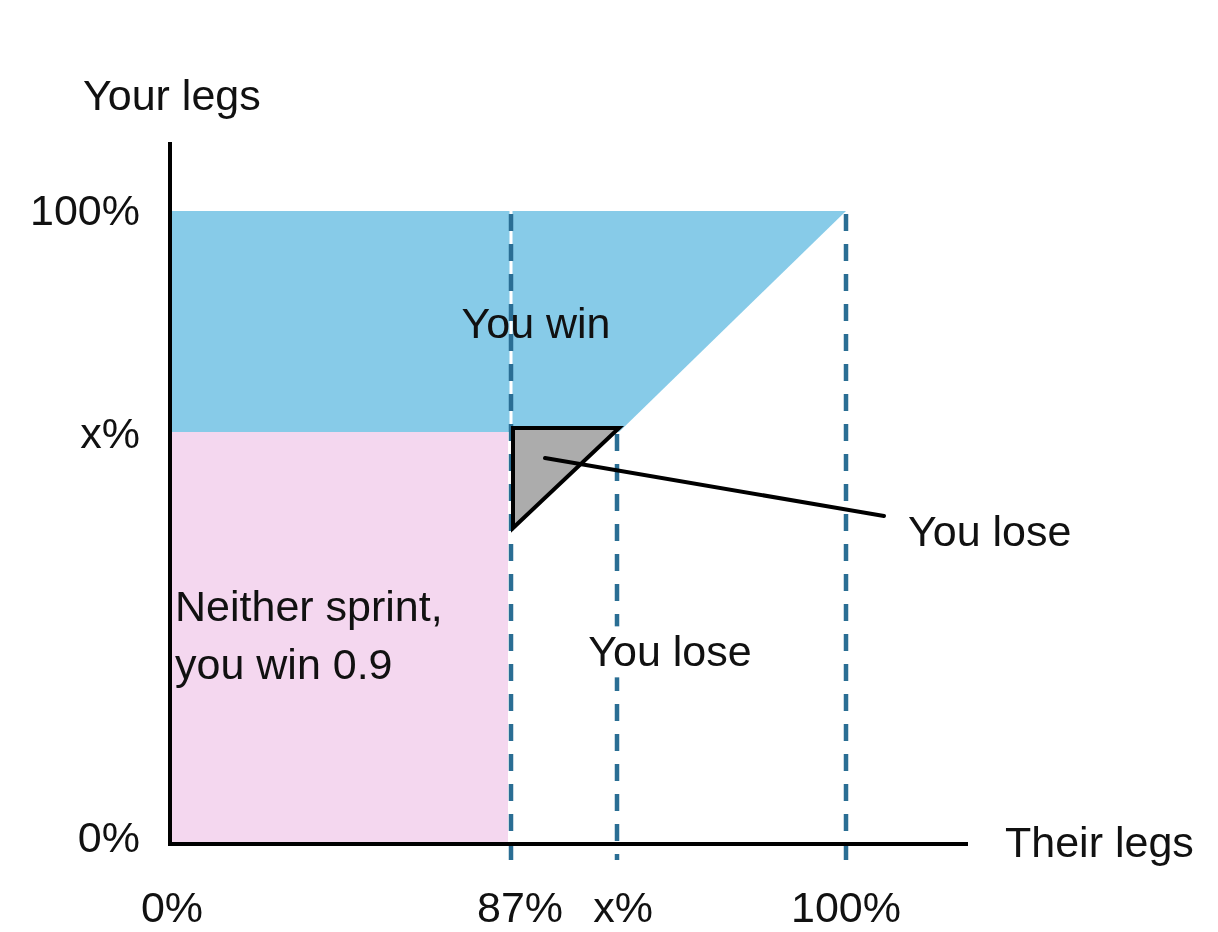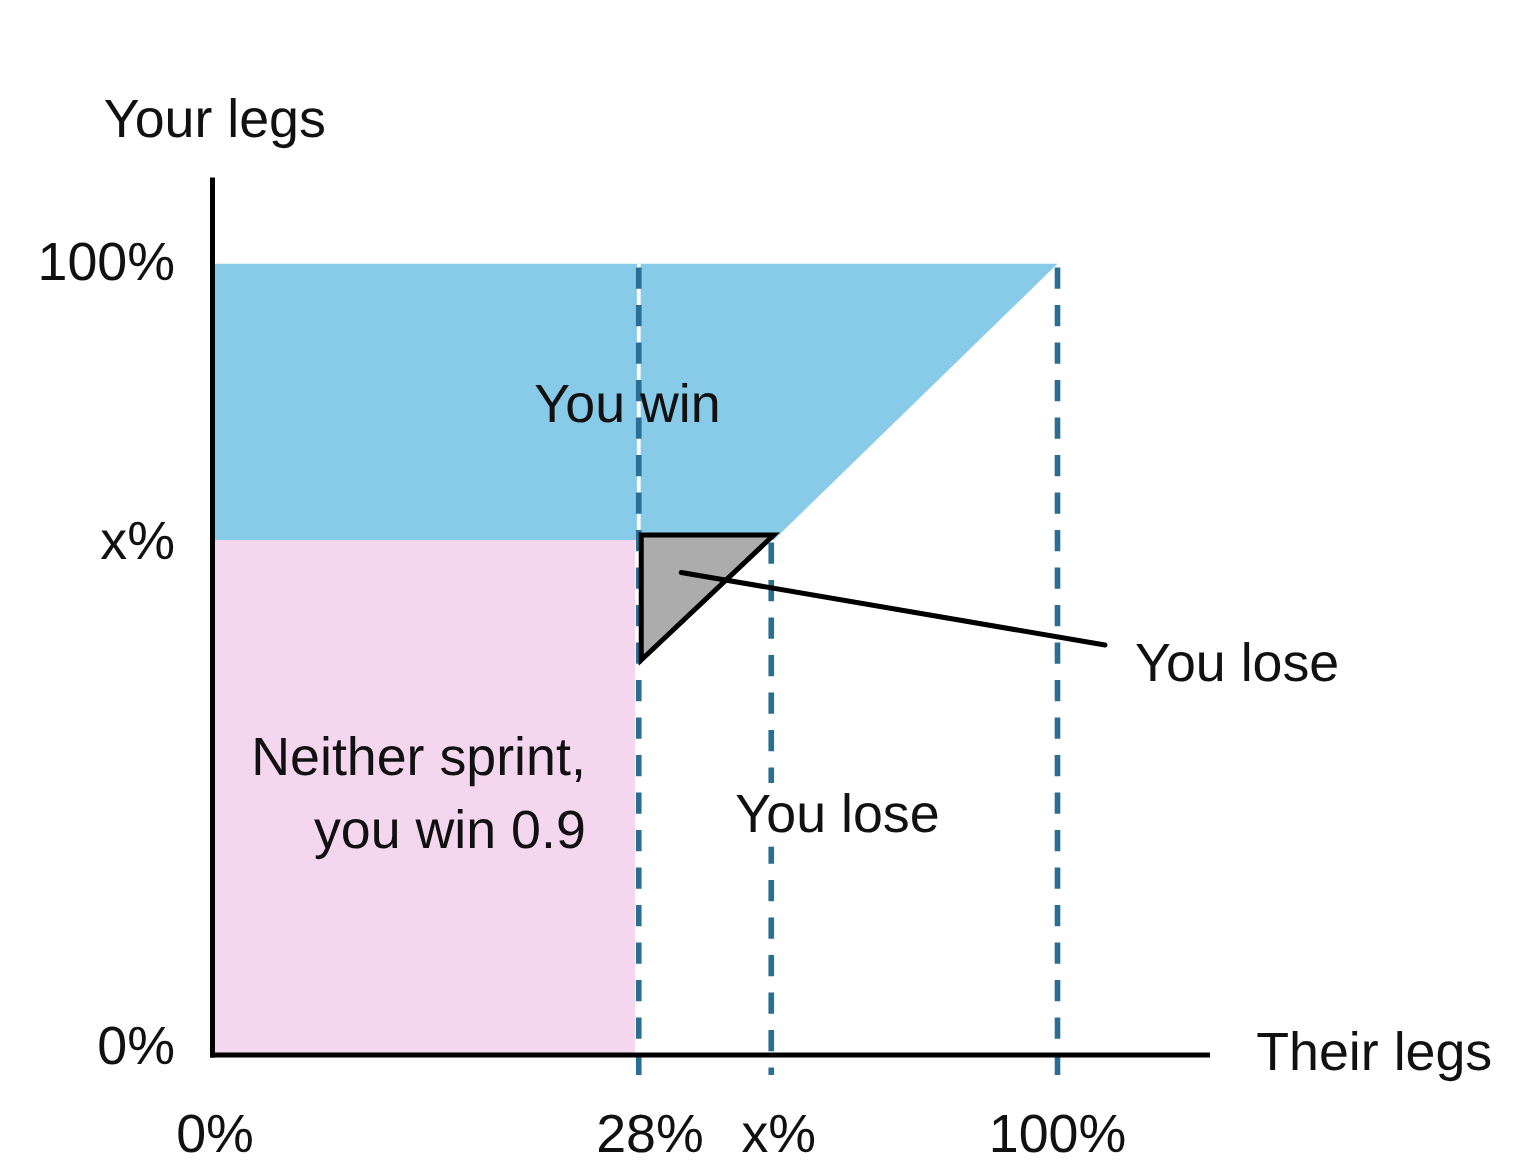--- a/index.html
+++ b/index.html
@@ -41,26 +41,25 @@
   .lbl-title-y { left: 83px; top: 50px; }
   .ytick-100 { top: 165px; }
   .ytick-x   { top: 388px; }
   .ytick-0   { top: 792px; }
   .xtick { top: 862px; }
   .xtick-0   { left: 172px; }
   .xtick-50  { left: 520px; }
   .xtick-x   { left: 623px; }
   .xtick-100 { left: 846px; }
   .lbl-title-x { left: 1005px; top: 797px; }
-  .lbl-win { left: 502px; top: 278px; }
+  .lbl-win { left: 536px; top: 278px; }
   .lbl-neither {
-    left: 201px;
+    left: 175px;
     top: 531px;
     line-height: 58px;
-    text-align: right;
   }
   .lbl-lose {
     left: 670px;
     top: 606px;
     background: #ffffff;
     padding: 2px 10px;
   }
   .lbl-lose-too {
     left: 908px;
     top: 454px;
@@ -96,21 +95,21 @@
   </svg>
 
   <div class="lbl lbl-title-y v-center">Your legs</div>
   <div class="lbl lbl-title-x v-center">Their legs</div>
 
   <div class="lbl ytick ytick-100 v-center">100%</div>
   <div class="lbl ytick ytick-x v-center">x%</div>
   <div class="lbl ytick ytick-0 v-center">0%</div>
 
   <div class="lbl xtick xtick-0 xy-center">0%</div>
-  <div class="lbl xtick xtick-50 xy-center">28%</div>
+  <div class="lbl xtick xtick-50 xy-center">87%</div>
   <div class="lbl xtick xtick-x xy-center">x%</div>
   <div class="lbl xtick xtick-100 xy-center">100%</div>
 
   <div class="lbl lbl-win xy-center">You win</div>
 
   <div class="lbl lbl-neither">
     <div>Neither sprint,</div>
     <div>you win 0.9</div>
   </div>
 

